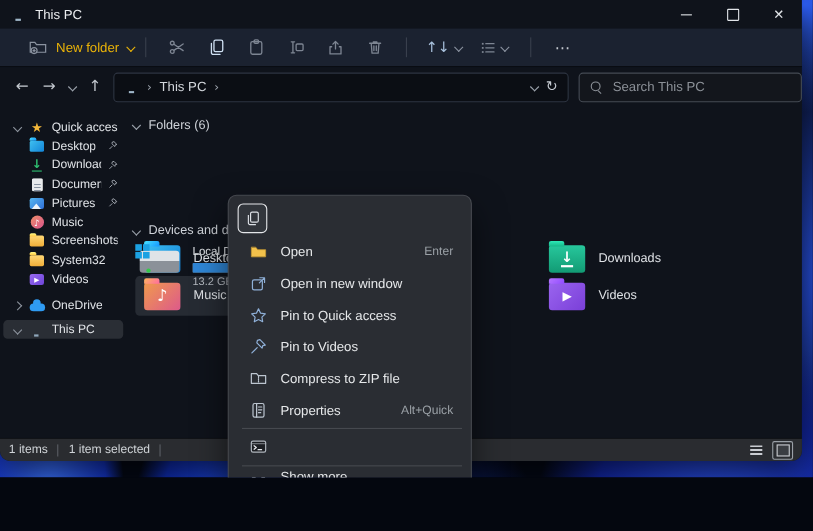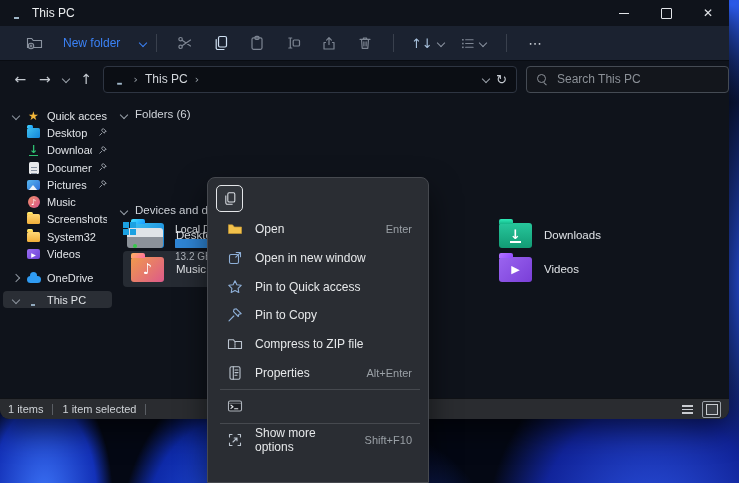--- a/index.html
+++ b/index.html
@@ -1,17 +1,17 @@
 <!DOCTYPE html>
 <html><head>
 <meta charset="utf-8">
 <style>
   html,body{margin:0;padding:0;background:#04070f;width:739px;height:483px;overflow:hidden;
     font-family:"Liberation Sans","DejaVu Sans",sans-serif;-webkit-font-smoothing:antialiased;}
-  .stage{position:relative;width:739px;height:483px;overflow:hidden;}
+  .stage{position:relative;width:739px;height:434px;overflow:hidden;}
   
   .desktop{position:absolute;inset:0;
     background:
       radial-gradient(95px 170px at 6% 103%, #3b72f6, #1331b8 55%, rgba(4,8,24,0) 72%),
       radial-gradient(150px 250px at 30% 116%, #2a5cf0, #0e2aa8 55%, rgba(4,8,24,0) 70%),
       radial-gradient(170px 210px at 52% 120%, #1c3fd0, rgba(4,8,24,0) 70%),
       radial-gradient(230px 270px at 88% 112%, #2e57e8, #11249a 50%, rgba(4,8,24,0) 72%),
       radial-gradient(130px 320px at 101% 58%, #2750e0, rgba(4,8,24,0) 70%),
       radial-gradient(160px 130px at 99% 1%, #2f62ff, rgba(4,8,24,0) 75%),
       #040814;}
@@ -21,21 +21,21 @@
   .titlebar{height:26px;display:flex;align-items:center;padding-left:10px;gap:8px;color:#eceef0;font-size:12px;}
   .mon{position:relative;width:14px;height:12px;}
   .mon .scr{width:13px;height:9px;border-radius:1.5px;background:linear-gradient(135deg,#45c6f4,#1262c8);}
   .mon .std{position:absolute;left:4px;bottom:0;width:5px;height:2px;background:#9fb6c8;}
   .wcontrols{margin-left:auto;display:flex;height:26px;}
   .wc{width:42px;height:26px;display:flex;align-items:center;justify-content:center;color:#e2e5e9;font-size:12px;}
   .wc .bar{width:10px;height:1px;background:#e2e5e9;}
   .wc .sq{width:9px;height:9px;border:1px solid #e2e5e9;border-radius:1px;}
   
   .toolbar{height:34px;background:#1b2230;display:flex;align-items:center;padding-left:26px;border-bottom:1px solid #090c12;}
-  .nf{display:flex;align-items:center;gap:20px;color:#3b82f6;font-size:12px;}
+  .nf{display:flex;align-items:center;gap:8px;color:#eab308;font-size:12px;}
   .tsep{width:1px;height:18px;background:#39404d;margin:0 10px;}
   .tbtn{width:36px;height:30px;display:flex;align-items:center;justify-content:center;border-radius:4px;color:#7d8592;}
   .tbtn svg{stroke:#7d8592;fill:none;stroke-width:1.2;stroke-linecap:round;stroke-linejoin:round;}
   .tbtn.lit svg{stroke:#cfe0f2;}
   .tglyph{font-family:"DejaVu Sans",sans-serif;font-size:13px;color:#a9c2dd;}
   .chev{display:inline-block;width:5px;height:5px;border-right:1.2px solid currentColor;border-bottom:1.2px solid currentColor;transform:rotate(45deg);}
   .chev.r{transform:rotate(-45deg);}
   .grp{display:flex;align-items:center;gap:5px;color:#8b93a0;}
   
   .navbar{height:36px;display:flex;align-items:center;padding-left:8px;}
@@ -481,42 +481,42 @@
           </span>
         <span>Pin to Quick access</span>
         <span class="sc"></span>
       </div>
       <div class="mi">
         <span class="mic">
             <svg width="16" height="16" viewBox="0 0 16 16" stroke="#8fb0d8">
               <path d="M9.3 1.8l4.9 4.9-2.3.5-.6 2.3-4.8-4.8.5-2.3zM6.8 9L2 13.8"></path>
             </svg>
           </span>
-        <span>Pin to Copy</span>
+        <span>Pin to Videos</span>
         <span class="sc"></span>
       </div>
       <div class="mi">
         <span class="mic">
             <svg width="16" height="16" viewBox="0 0 16 16" stroke="#bcc5d0">
               <path d="M1.5 5.5v7h13v-7H7.8L6.3 3.7H1.5z"></path>
               <path d="M8 6.2v1M8 8.2v1M8 10.2v1"></path>
             </svg>
           </span>
         <span>Compress to ZIP file</span>
         <span class="sc"></span>
       </div>
       <div class="mi">
         <span class="mic">
             <svg width="16" height="16" viewBox="0 0 16 16" stroke="#bcc5d0">
               <rect x="3" y="1.8" width="10" height="12.4" rx="1.5"></rect>
               <path d="M6.3 1.8v12.4M8 5h3M8 7.6h3M8 10.2h2"></path>
             </svg>
           </span>
         <span>Properties</span>
-        <span class="sc">Alt+Enter</span>
+        <span class="sc">Alt+Quick</span>
       </div>
       <div class="msep"></div>
       <div class="mi">
         <span class="mic">
             <svg width="16" height="16" viewBox="0 0 16 16">
               <rect x="1.5" y="3" width="13" height="10" rx="1.5" fill="#1c1e23" stroke="#aeb4bc"></rect>
               <path d="M1.5 5.2h13" stroke="#aeb4bc" opacity=".55"></path>
               <path d="M4 7.2l2 1.6-2 1.6M7.6 10.8h3.2" stroke="#e8eaee"></path>
             </svg>
           </span>

